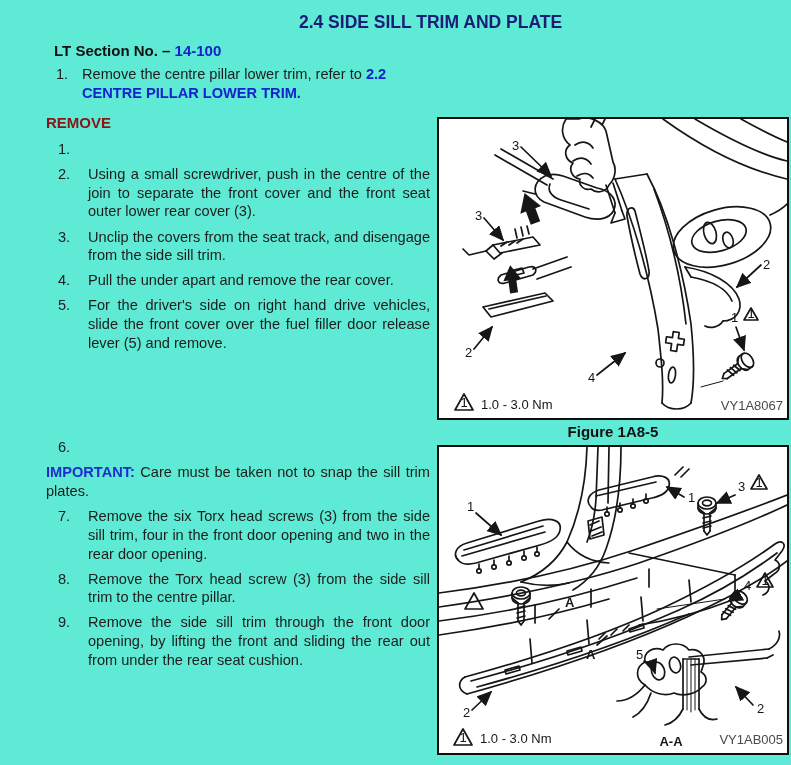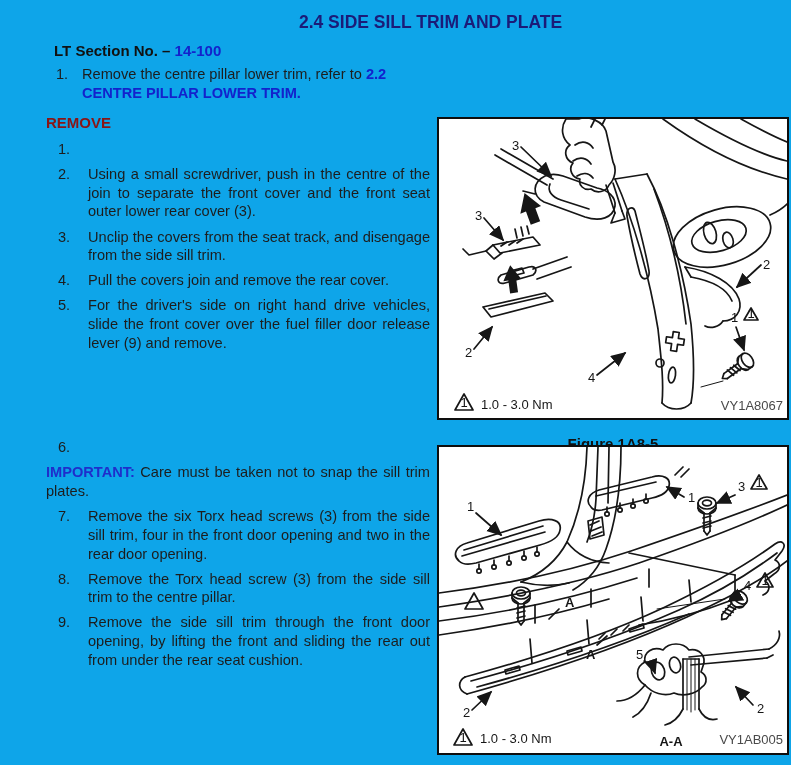--- a/index.html
+++ b/index.html
@@ -1,36 +1,36 @@
 <!DOCTYPE html>
 <html><head>
 <meta charset="utf-8">
 <style>
   html,body{margin:0;padding:0;background:#fff;}
-  .page{position:relative;width:791px;height:765px;background:#0ea5e9;overflow:hidden;
+  .page{position:relative;width:791px;height:765px;background:#5eead4;overflow:hidden;
         font-family:"Liberation Sans",sans-serif;color:#1d1d1d;}
   .title{position:absolute;left:70px;right:0;top:12px;text-align:center;
          font-size:17.5px;font-weight:bold;color:#1b1b78;}
   .textcol{position:absolute;left:46px;top:42px;width:384px;}
   .ltline{font-size:15px;font-weight:bold;color:#111;margin:0 0 6px 8px;}
   .reflink{color:#1322cc;font-weight:bold;text-decoration:none;cursor:pointer;}
   .introstep{display:flex;font-size:14.6px;line-height:18.6px;margin:0 0 12px 0;padding-left:10px;}
   .introstep .sn{flex:0 0 26px;}
   .remove{font-size:15px;font-weight:bold;color:#8a1515;margin:0 0 9px 0;}
   .step{display:flex;font-size:14.6px;line-height:18.6px;margin:0 0 6.5px 0;padding-left:12px;}
   .step .sn{flex:0 0 30px;}
   .step .st{flex:1;text-align:justify;}
   .gap6{margin-top:86px;}
   .imp{font-size:14.6px;line-height:18.6px;text-align:justify;margin:0 0 7px 0;}
   .implabel{color:#1f2ecb;font-weight:bold;margin-top:35px;}
   .figframe{position:absolute;left:437px;width:348px;border:2px solid #0e0e0e;background:#fff;}
   .fig1{top:117px;height:299px;}
   .fig2{top:445px;height:306px;}
   .figcaption{position:absolute;left:437px;top:423px;width:352px;text-align:center;
-              font-size:15px;font-weight:bold;color:#111;margin-top:12px;}
+              font-size:15px;font-weight:bold;color:#111;}
   svg{display:block;}
   svg text{fill:#161616;font-family:"Liberation Sans",sans-serif;font-size:13px;}
   .code{fill:#4a4a4a;}
 </style>
 </head>
 <body>
 
 <div class="page">
 
   <div class="title">2.4 SIDE SILL TRIM AND PLATE</div>
@@ -55,25 +55,25 @@
     <div class="step">
       <span class="sn">2.</span>
       <span class="st">Using a small screwdriver, push in the centre of the join to separate the front cover and the front seat outer lower rear cover (3).</span>
     </div>
     <div class="step">
       <span class="sn">3.</span>
       <span class="st">Unclip the covers from the seat track, and disengage from the side sill trim.</span>
     </div>
     <div class="step">
       <span class="sn">4.</span>
-      <span class="st">Pull the covers join and remove the rear cover.</span>
+      <span class="st">Pull the under apart and remove the rear cover.</span>
     </div>
     <div class="step">
       <span class="sn">5.</span>
-      <span class="st">For the driver's side on right hand drive vehicles, slide the front cover over the fuel filler door release lever (9) and remove.</span>
+      <span class="st">For the driver's side on right hand drive vehicles, slide the front cover over the fuel filler door release lever (5) and remove.</span>
     </div>
 
     <div class="step gap6">
       <span class="sn">6.</span>
     </div>
 
     <div class="imp">
       <span class="implabel">IMPORTANT:</span>
       <span>Care must be taken not to snap the sill trim plates.</span>
     </div>

